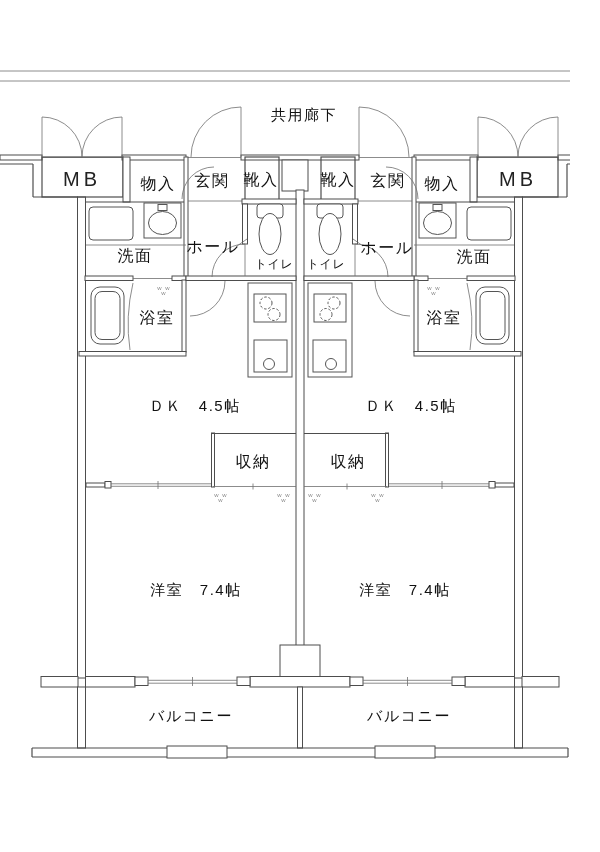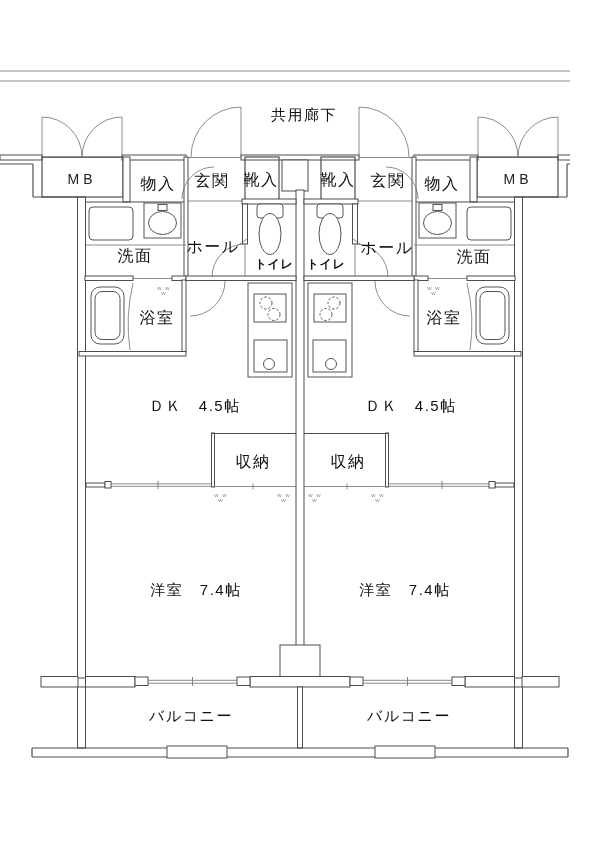--- a/index.html
+++ b/index.html
@@ -2,22 +2,22 @@
 <html><head>
 <meta charset="utf-8">
 <style>
   html,body{margin:0;padding:0;background:#fff;}
   #plan{position:relative;width:570px;height:852px;background:#ffffff;overflow:hidden;
         font-family:"Liberation Sans","DejaVu Sans",sans-serif;}
   #plan svg{position:absolute;left:0;top:0;}
   .lbl{position:absolute;transform:translate(-50%,-50%);white-space:nowrap;
        color:#111;font-size:16px;letter-spacing:1.5px;line-height:1;}
   .s15{font-size:15px;}
-  .s12{font-size:12px;letter-spacing:0.5px;font-weight:bold;}
-  .mbv{letter-spacing:4px;font-size:14px;color:#222;}
+  .s12{font-size:12px;letter-spacing:0.5px;}
+  .mbv{letter-spacing:4px;font-size:20px;color:#222;}
   .mark{position:absolute;transform:translate(-50%,-50%);font-size:6px;line-height:5px;
         color:#8b8b8b;text-align:center;letter-spacing:1px;}
   
   .w{stroke:#4d4d4d;stroke-width:1.2;fill:none;}
   .wf{stroke:#4d4d4d;stroke-width:1;fill:#ffffff;}
   .t{stroke:#6e6e6e;stroke-width:0.8;fill:none;}
   .fx{stroke:#555555;stroke-width:1;fill:none;}
   .fxw{stroke:#555555;stroke-width:1;fill:#ffffff;}
   .dash{stroke-dasharray:2.5,1.8;}
 </style>

